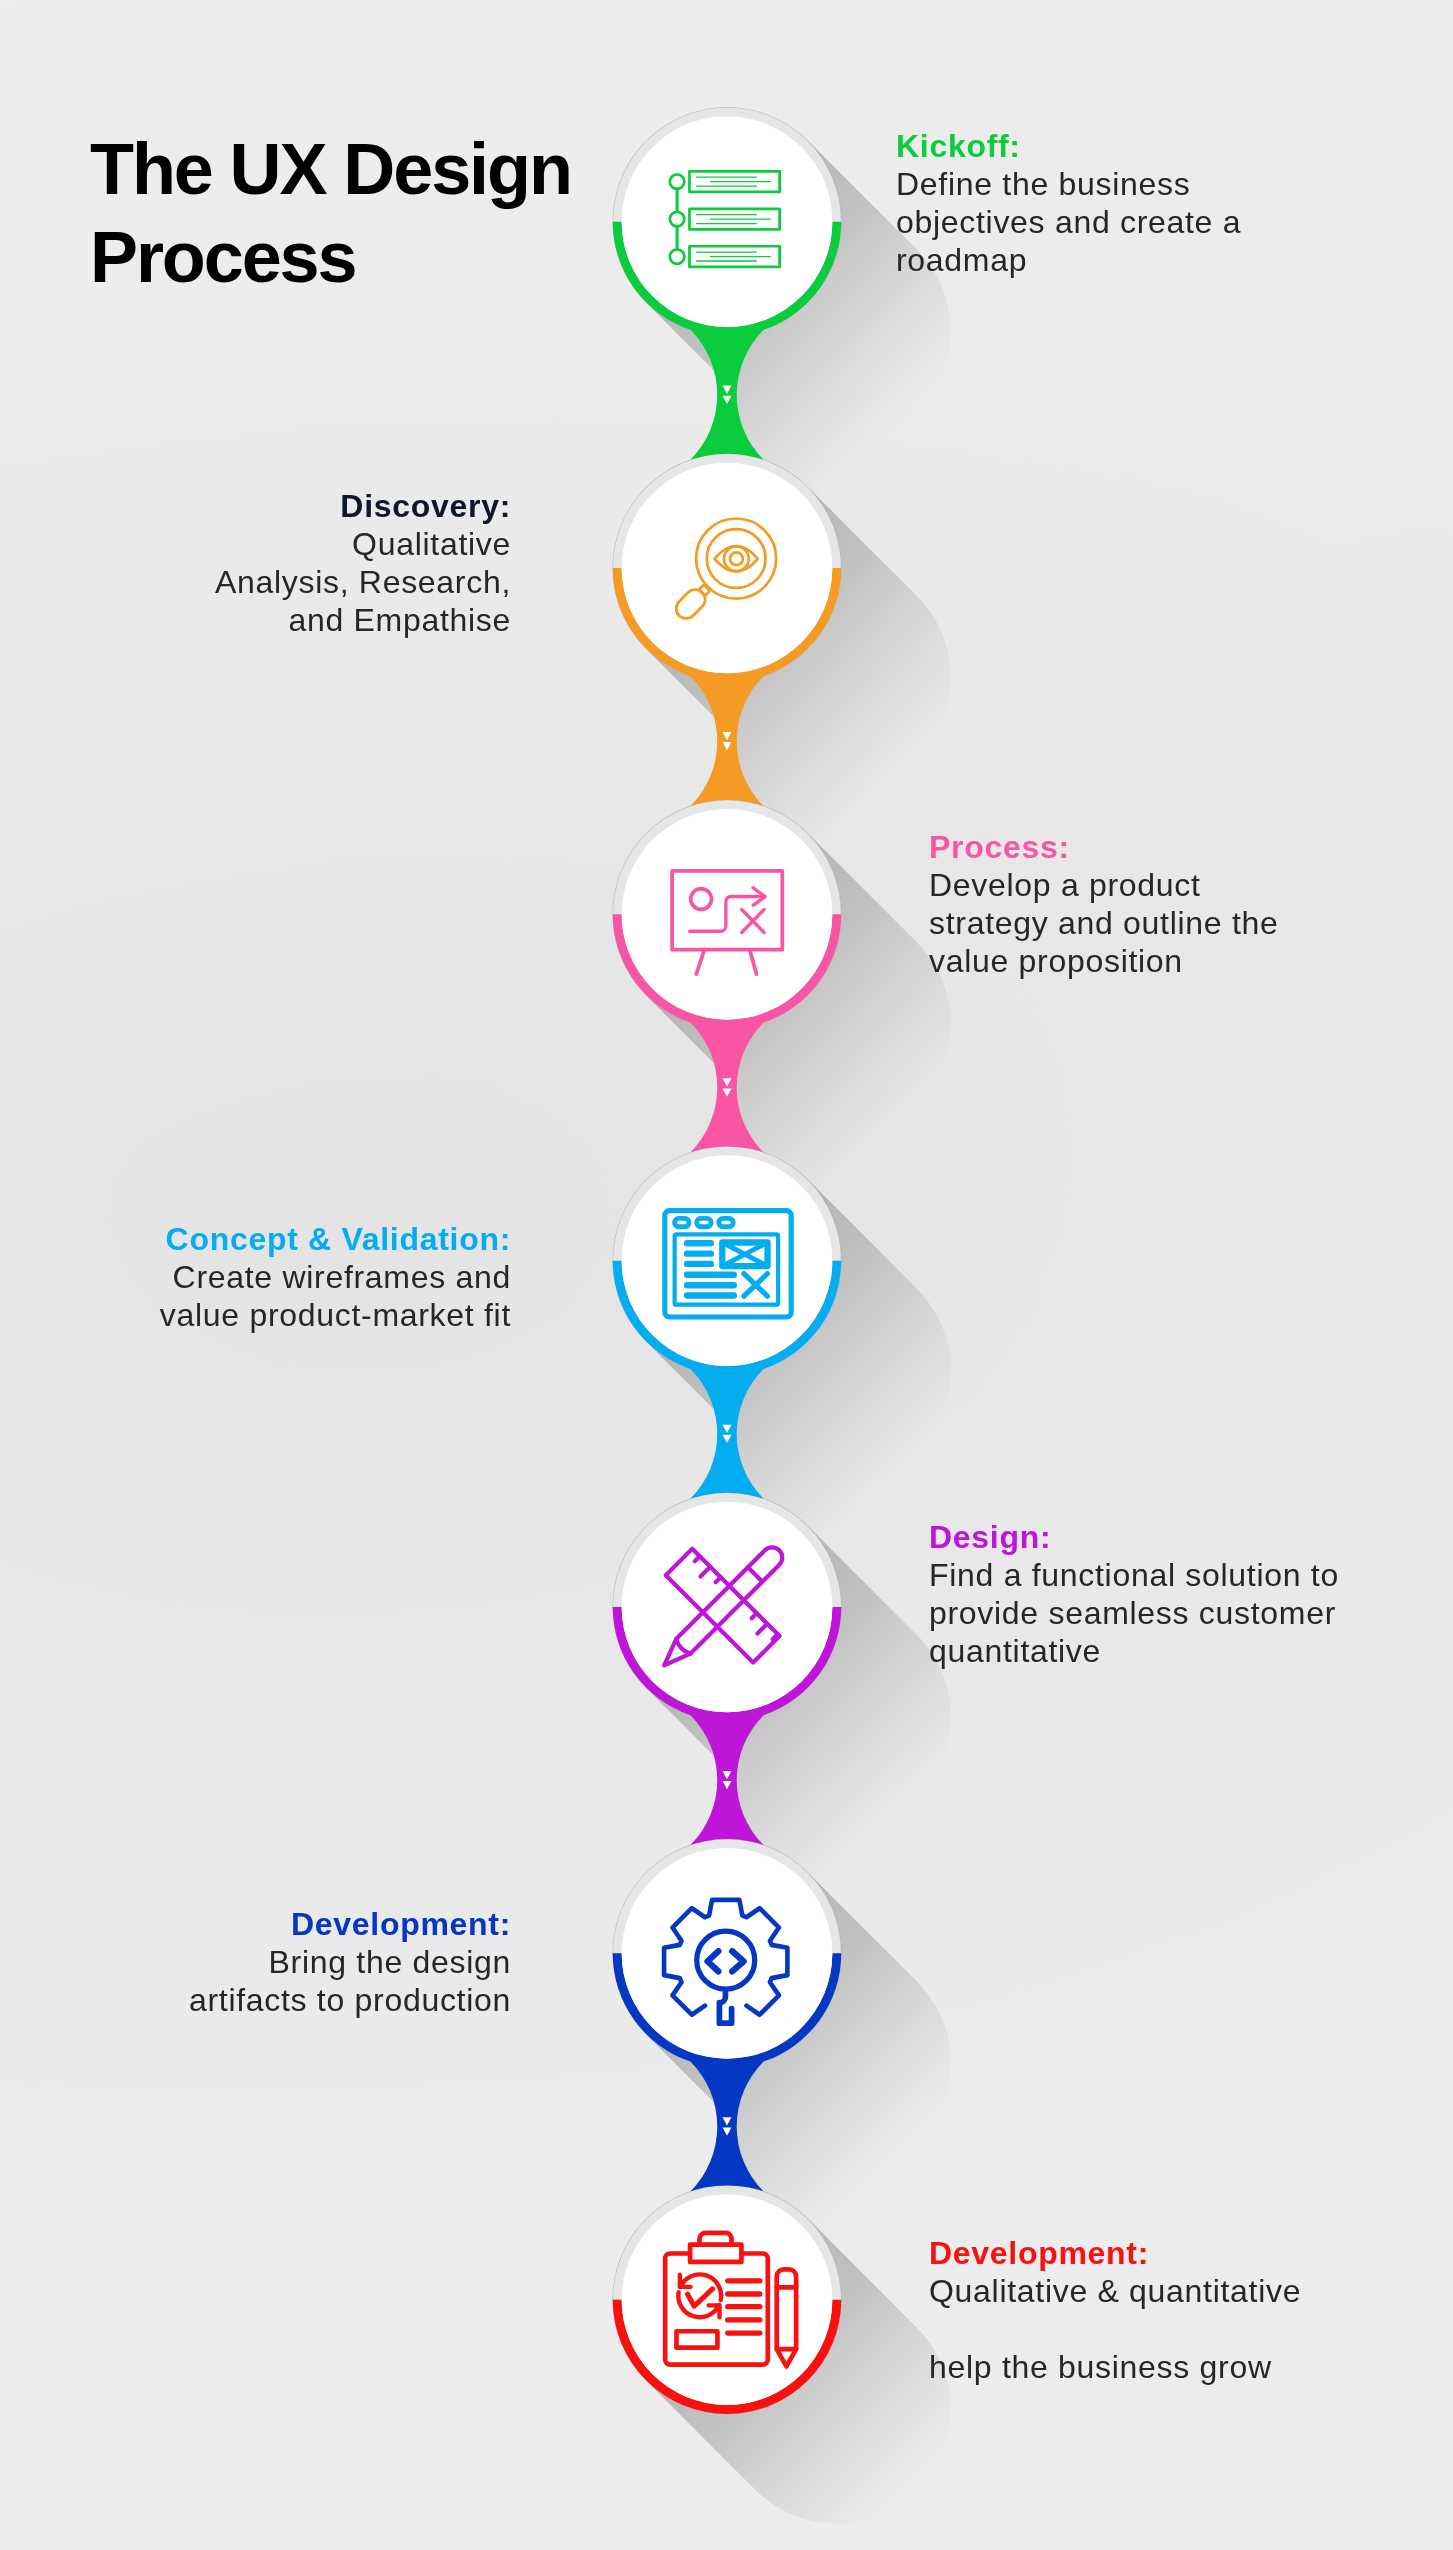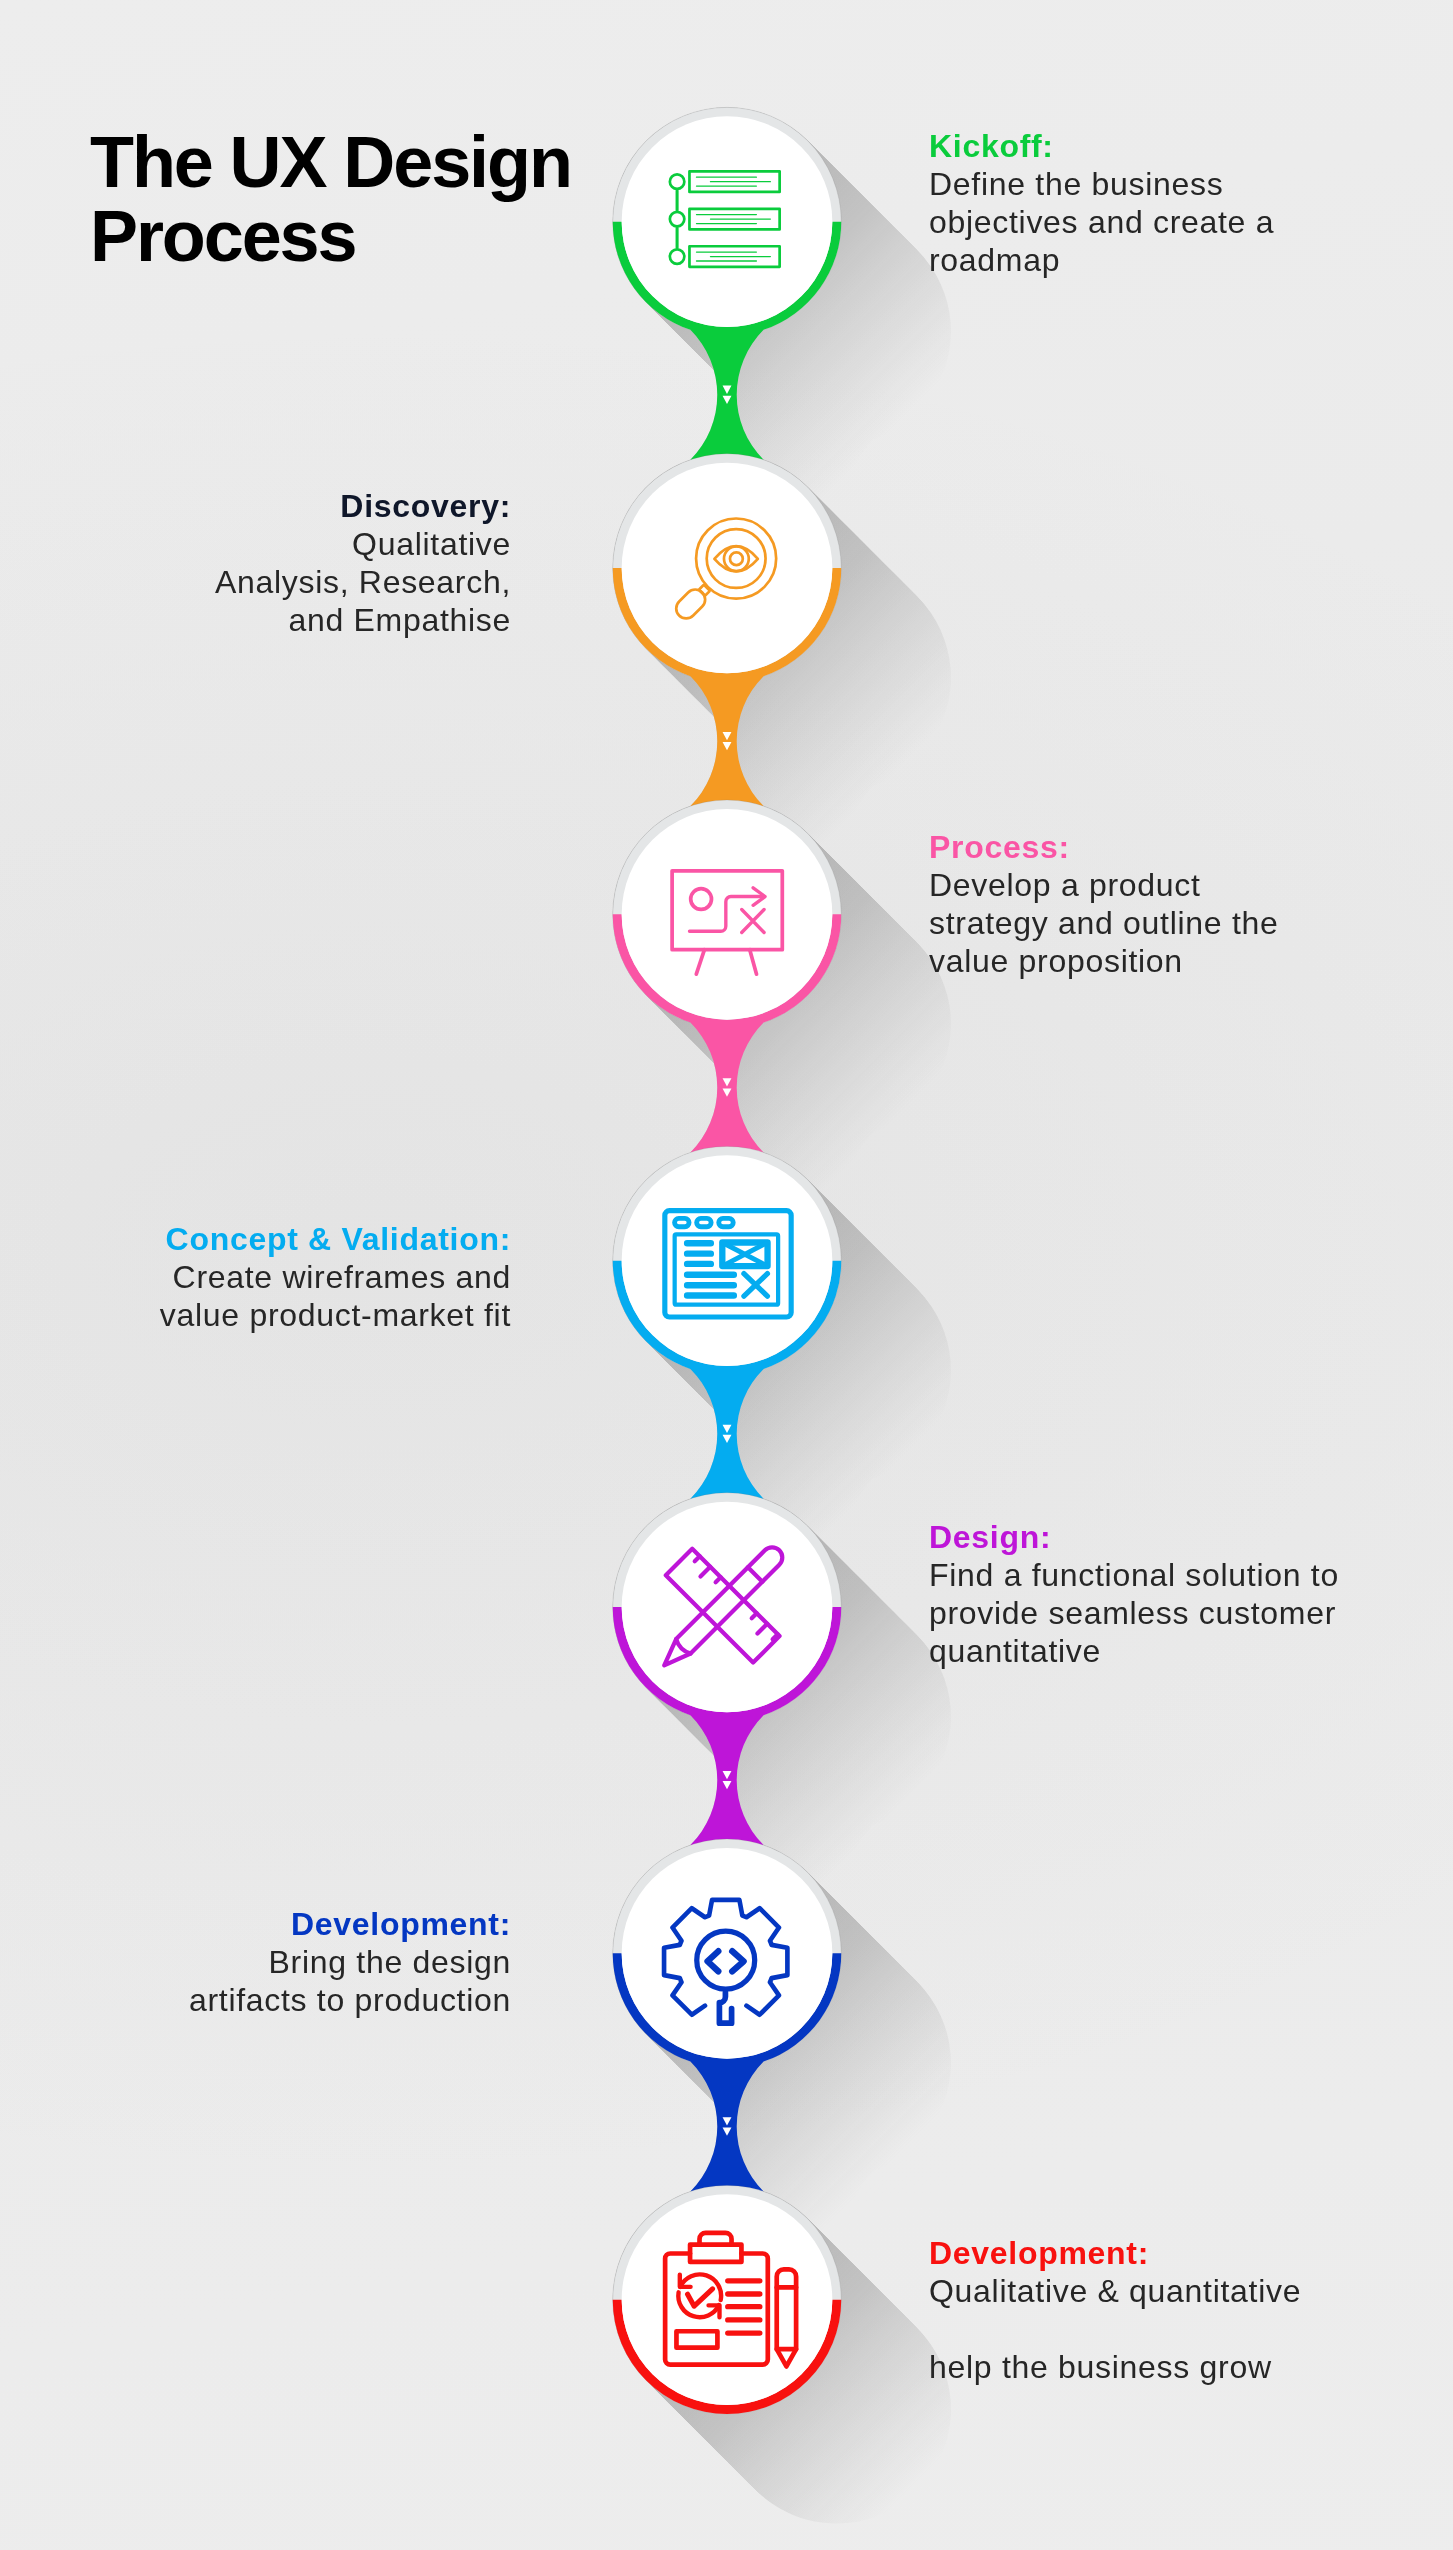--- a/index.html
+++ b/index.html
@@ -10,21 +10,21 @@
     background:#ececec;
   }
   #bg{position:absolute;left:0;top:0;width:1454px;height:2659px;
     background:
       radial-gradient(120% 40% at 26% 47%, rgba(150,150,150,0.075) 0%, rgba(160,160,160,0.035) 50%, rgba(255,255,255,0) 88%),
       linear-gradient(170deg, #ededed 0%, #eaeaea 40%, #ebebeb 62%, #ededed 100%);
   }
   #title{
     position:absolute;left:90px;top:125px;width:515px;
     margin:0;
-    font-size:72px;line-height:74px;font-weight:700;color:#000;
+    font-size:72px;line-height:88px;font-weight:700;color:#000;
     letter-spacing:-2.1px;
   }
   svg.flow{position:absolute;left:0;top:0;width:1454px;height:2659px;}
   .txt{position:absolute;color:#262626;font-size:32px;line-height:38px;font-weight:400;letter-spacing:0.7px;
        white-space:pre-line;}
   .txt .hd{font-weight:700;}
   .txt.right{text-align:right;}
   .txt.left{text-align:left;}
 </style>
 </head>
@@ -844,21 +844,21 @@
     </g>
     <g fill="#ffffff">
       <path d="M1416.25 4151.0H1433.75L1425 4167.2Z"></path>
       <path d="M1416.25 4170.8H1433.75L1425 4187.0Z"></path>
     </g>
   </svg>
 
 <h1 id="title">The UX Design Process</h1>
 
 <div id="texts">
-    <div class="txt left" style="left: 929px; width: 515px; top: 127px;"><span class="hd" style="color: rgb(10, 204, 60);">Kickoff:</span><br><span>Define the business</span><br><span>objectives and create a</span><br><span>roadmap</span></div>
+    <div class="txt left" style="left: 896px; width: 515px; top: 127px;"><span class="hd" style="color: rgb(10, 204, 60);">Kickoff:</span><br><span>Define the business</span><br><span>objectives and create a</span><br><span>roadmap</span></div>
     <div class="txt right" style="right: 943px; width: 515px; top: 487px;"><span class="hd" style="color: #0f172a;">Discovery:</span><br><span>Qualitative</span><br><span>Analysis, Research,</span><br><span>and Empathise</span></div>
     <div class="txt left" style="left: 929px; width: 515px; top: 828px;"><span class="hd" style="color: rgb(250, 85, 165);">Process:</span><br><span>Develop a product</span><br><span>strategy and outline the</span><br><span>value proposition</span></div>
     <div class="txt right" style="right: 943px; width: 515px; top: 1220px;"><span class="hd" style="color: rgb(4, 172, 240);">Concept &amp; Validation:</span><br><span>Create wireframes and</span><br><span>value product-market fit</span></div>
     <div class="txt left" style="left: 929px; width: 515px; top: 1518px;"><span class="hd" style="color: rgb(190, 21, 216);">Design:</span><br><span>Find a functional solution to</span><br><span>provide seamless customer</span><br><span>quantitative</span></div>
     <div class="txt right" style="right: 943px; width: 515px; top: 1905px;"><span class="hd" style="color: rgb(4, 55, 194);">Development:</span><br><span>Bring the design</span><br><span>artifacts to production</span></div>
     <div class="txt left" style="left: 929px; width: 515px; top: 2234px;"><span class="hd" style="color: rgb(248, 17, 15);">Development:</span><br><span>Qualitative &amp; quantitative</span><br><br><span>help the business grow</span></div>
   </div>
 
 
 </body></html>

